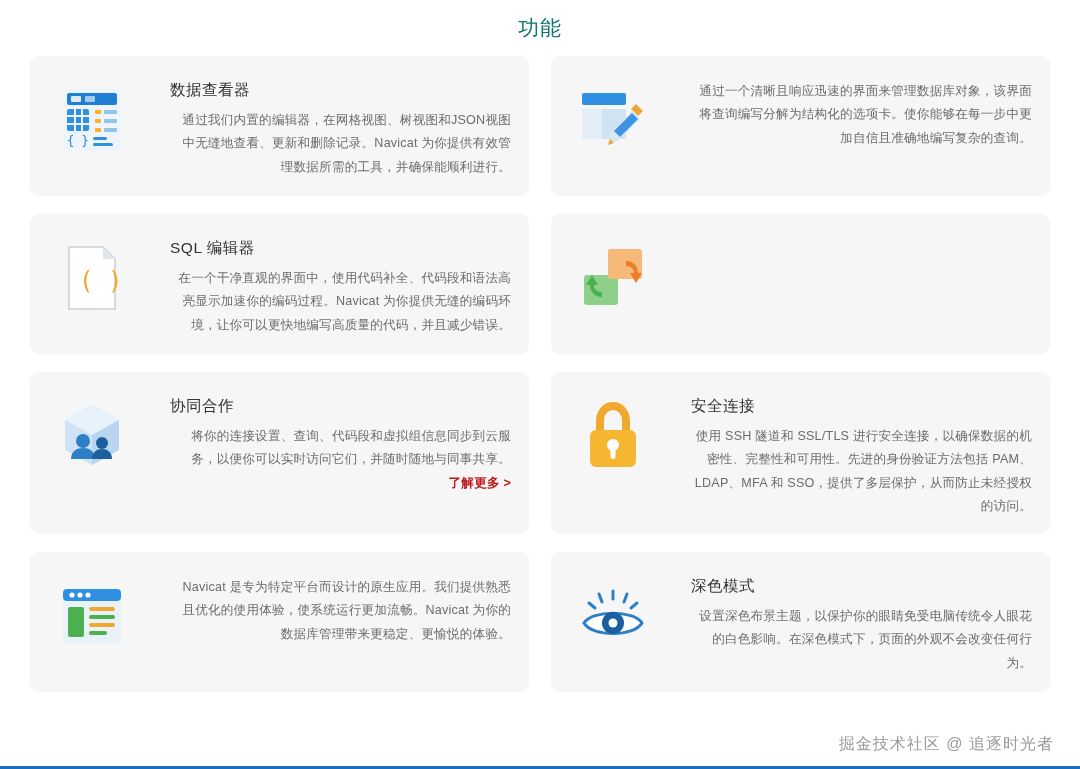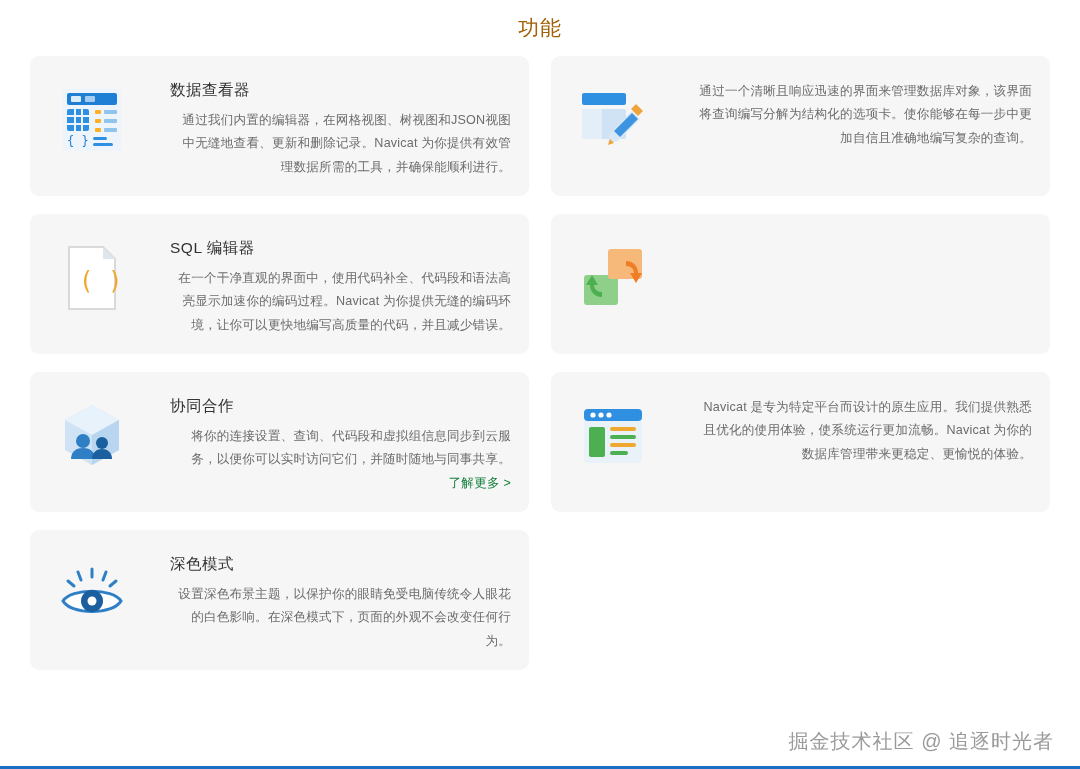--- a/index.html
+++ b/index.html
@@ -14,21 +14,21 @@
   }
   .page {
     position: relative;
     width: 1080px;
     height: 769px;
     background: #ffffff;
   }
   .page-title {
     text-align: center;
     font-size: 21px;
-    color: #a16207;
+    color: #0f766e;
     font-weight: 400;
     padding-top: 14px;
     letter-spacing: 1px;
   }
   .grid {
     margin: 14px 30px 0 30px;
     display: grid;
     grid-template-columns: 1fr 1fr;
     column-gap: 22px;
     row-gap: 18px;
@@ -60,30 +60,31 @@
   }
   .card-desc {
     font-size: 12.6px;
     line-height: 1.85;
     color: #6c6c6c;
     margin: 0;
     letter-spacing: .2px;
     text-align: right;
   }
   .card-link {
-    color: #15803d;
+    color: #b91c1c;
     text-decoration: none;
     font-size: 12.6px;
     white-space: nowrap;
+    font-weight: bold;
   }
   .watermark {
     position: absolute;
     right: 26px;
     bottom: 14px;
-    font-size: 20px;
+    font-size: 16px;
     color: #9a9a9a;
     letter-spacing: 1px;
   }
   .bottom-rule {
     position: absolute;
     left: 0; right: 0; bottom: 0;
     height: 3px;
     background: #1a6fc4;
   }
 </style>
@@ -178,20 +179,34 @@
           <circle cx="49" cy="46" r="6" fill="#1b5f9e"></circle>
           <path d="M39 62 C39 55 44 52 49 52 C54 52 59 55 59 62 Z" fill="#1b5f9e"></path>
         </svg>
       </div>
       <div class="card-body">
         <div class="card-title">协同合作</div>
         <p class="card-desc"><span>将你的连接设置、查询、代码段和虚拟组信息同步到云服务，以便你可以实时访问它们，并随时随地与同事共享。</span> <a class="card-link" href="#">了解更多 &gt;</a></p>
       </div>
     </div>
 
+    <div class="card">
+      <div class="card-icon">
+        <svg width="78" height="78" viewBox="0 0 78 78">
+          <path d="M26 34 V24 C26 15 32 9 39 9 C46 9 52 15 52 24 V34" fill="none" stroke="#f0a82e" stroke-width="8"></path>
+          <rect x="16" y="33" width="46" height="37" rx="6" fill="#f5b731"></rect>
+          <circle cx="39" cy="48" r="6" fill="#ffffff"></circle>
+          <rect x="36.5" y="50" width="5" height="12" rx="2.5" fill="#ffffff"></rect>
+        </svg>
+      </div>
+      <div class="card-body">
+        <div class="card-title">安全连接</div>
+        <p class="card-desc">使用 SSH 隧道和 SSL/TLS 进行安全连接，以确保数据的机密性、完整性和可用性。先进的身份验证方法包括 PAM、LDAP、MFA 和 SSO，提供了多层保护，从而防止未经授权的访问。</p>
+      </div>
+    </div>
 
     <div class="card">
       <div class="card-icon">
         <svg width="78" height="78" viewBox="0 0 78 78">
           <rect x="10" y="12" width="58" height="54" rx="4" fill="#e9f1f9"></rect>
           <rect x="10" y="12" width="58" height="12" rx="4" fill="#2f8fe0"></rect>
           <circle cx="19" cy="18" r="2.6" fill="#ffffff"></circle>
           <circle cx="27" cy="18" r="2.6" fill="#ffffff"></circle>
           <circle cx="35" cy="18" r="2.6" fill="#ffffff"></circle>
           <rect x="15" y="30" width="16" height="30" rx="2" fill="#4caf50"></rect>

